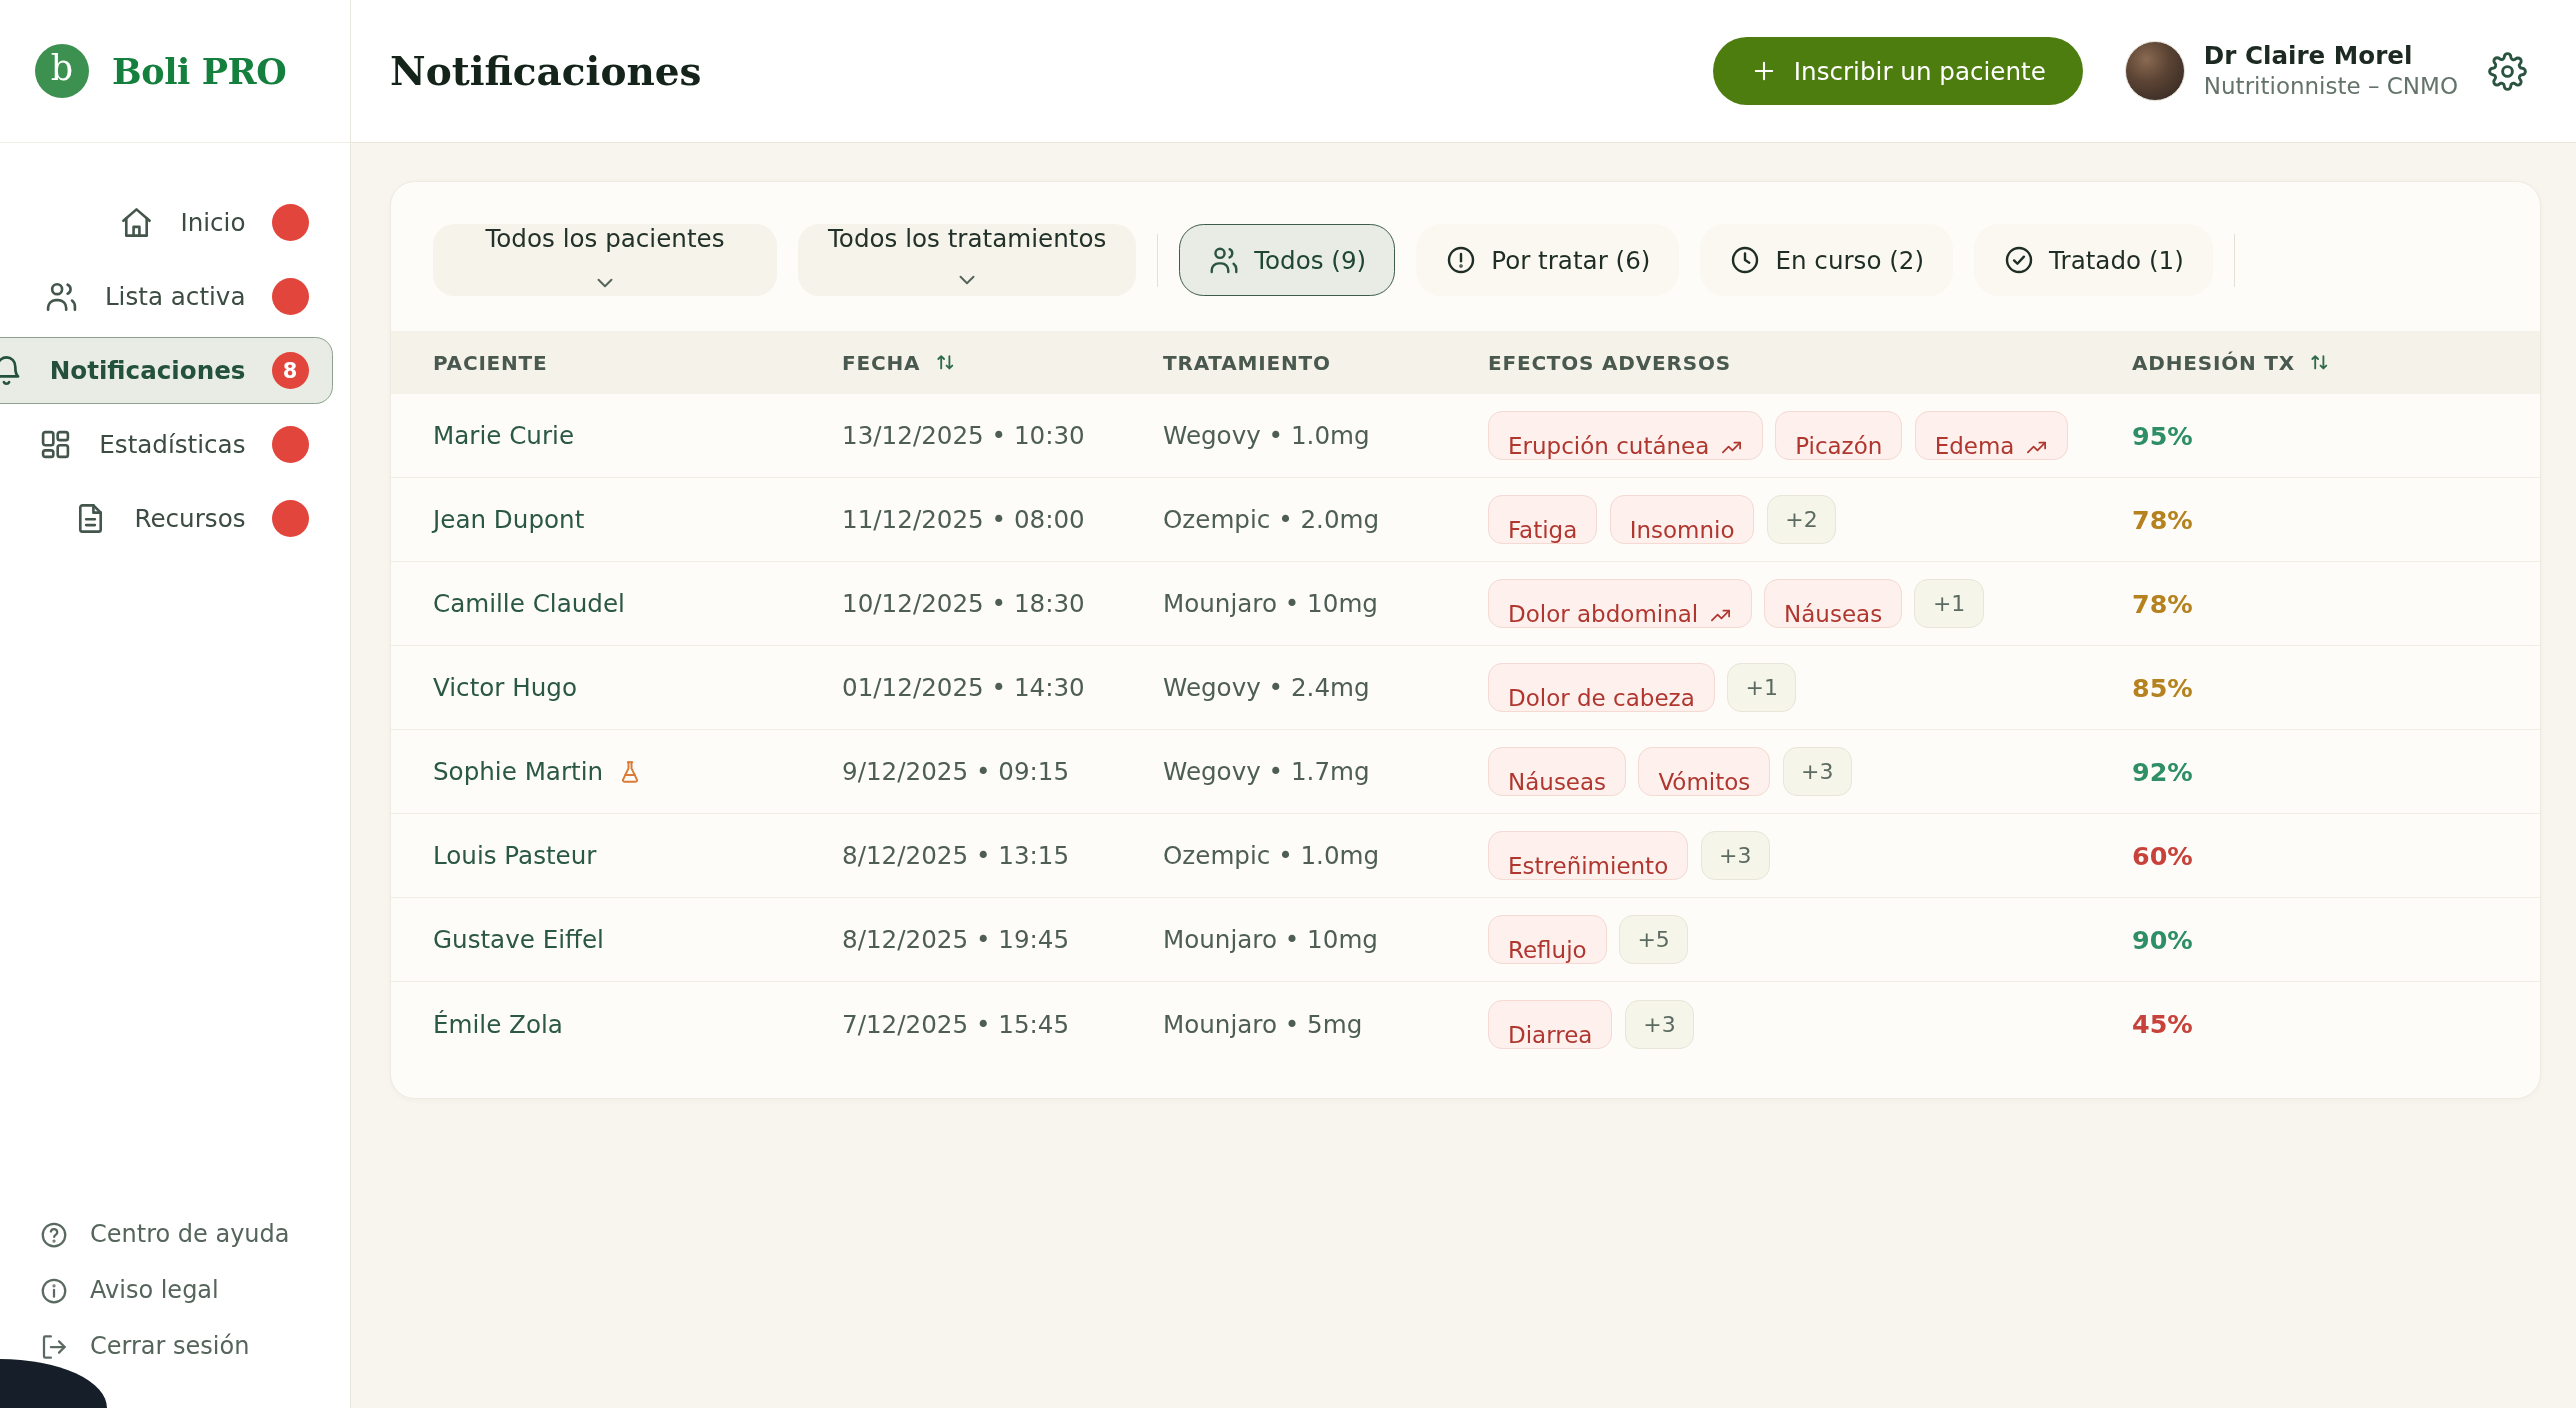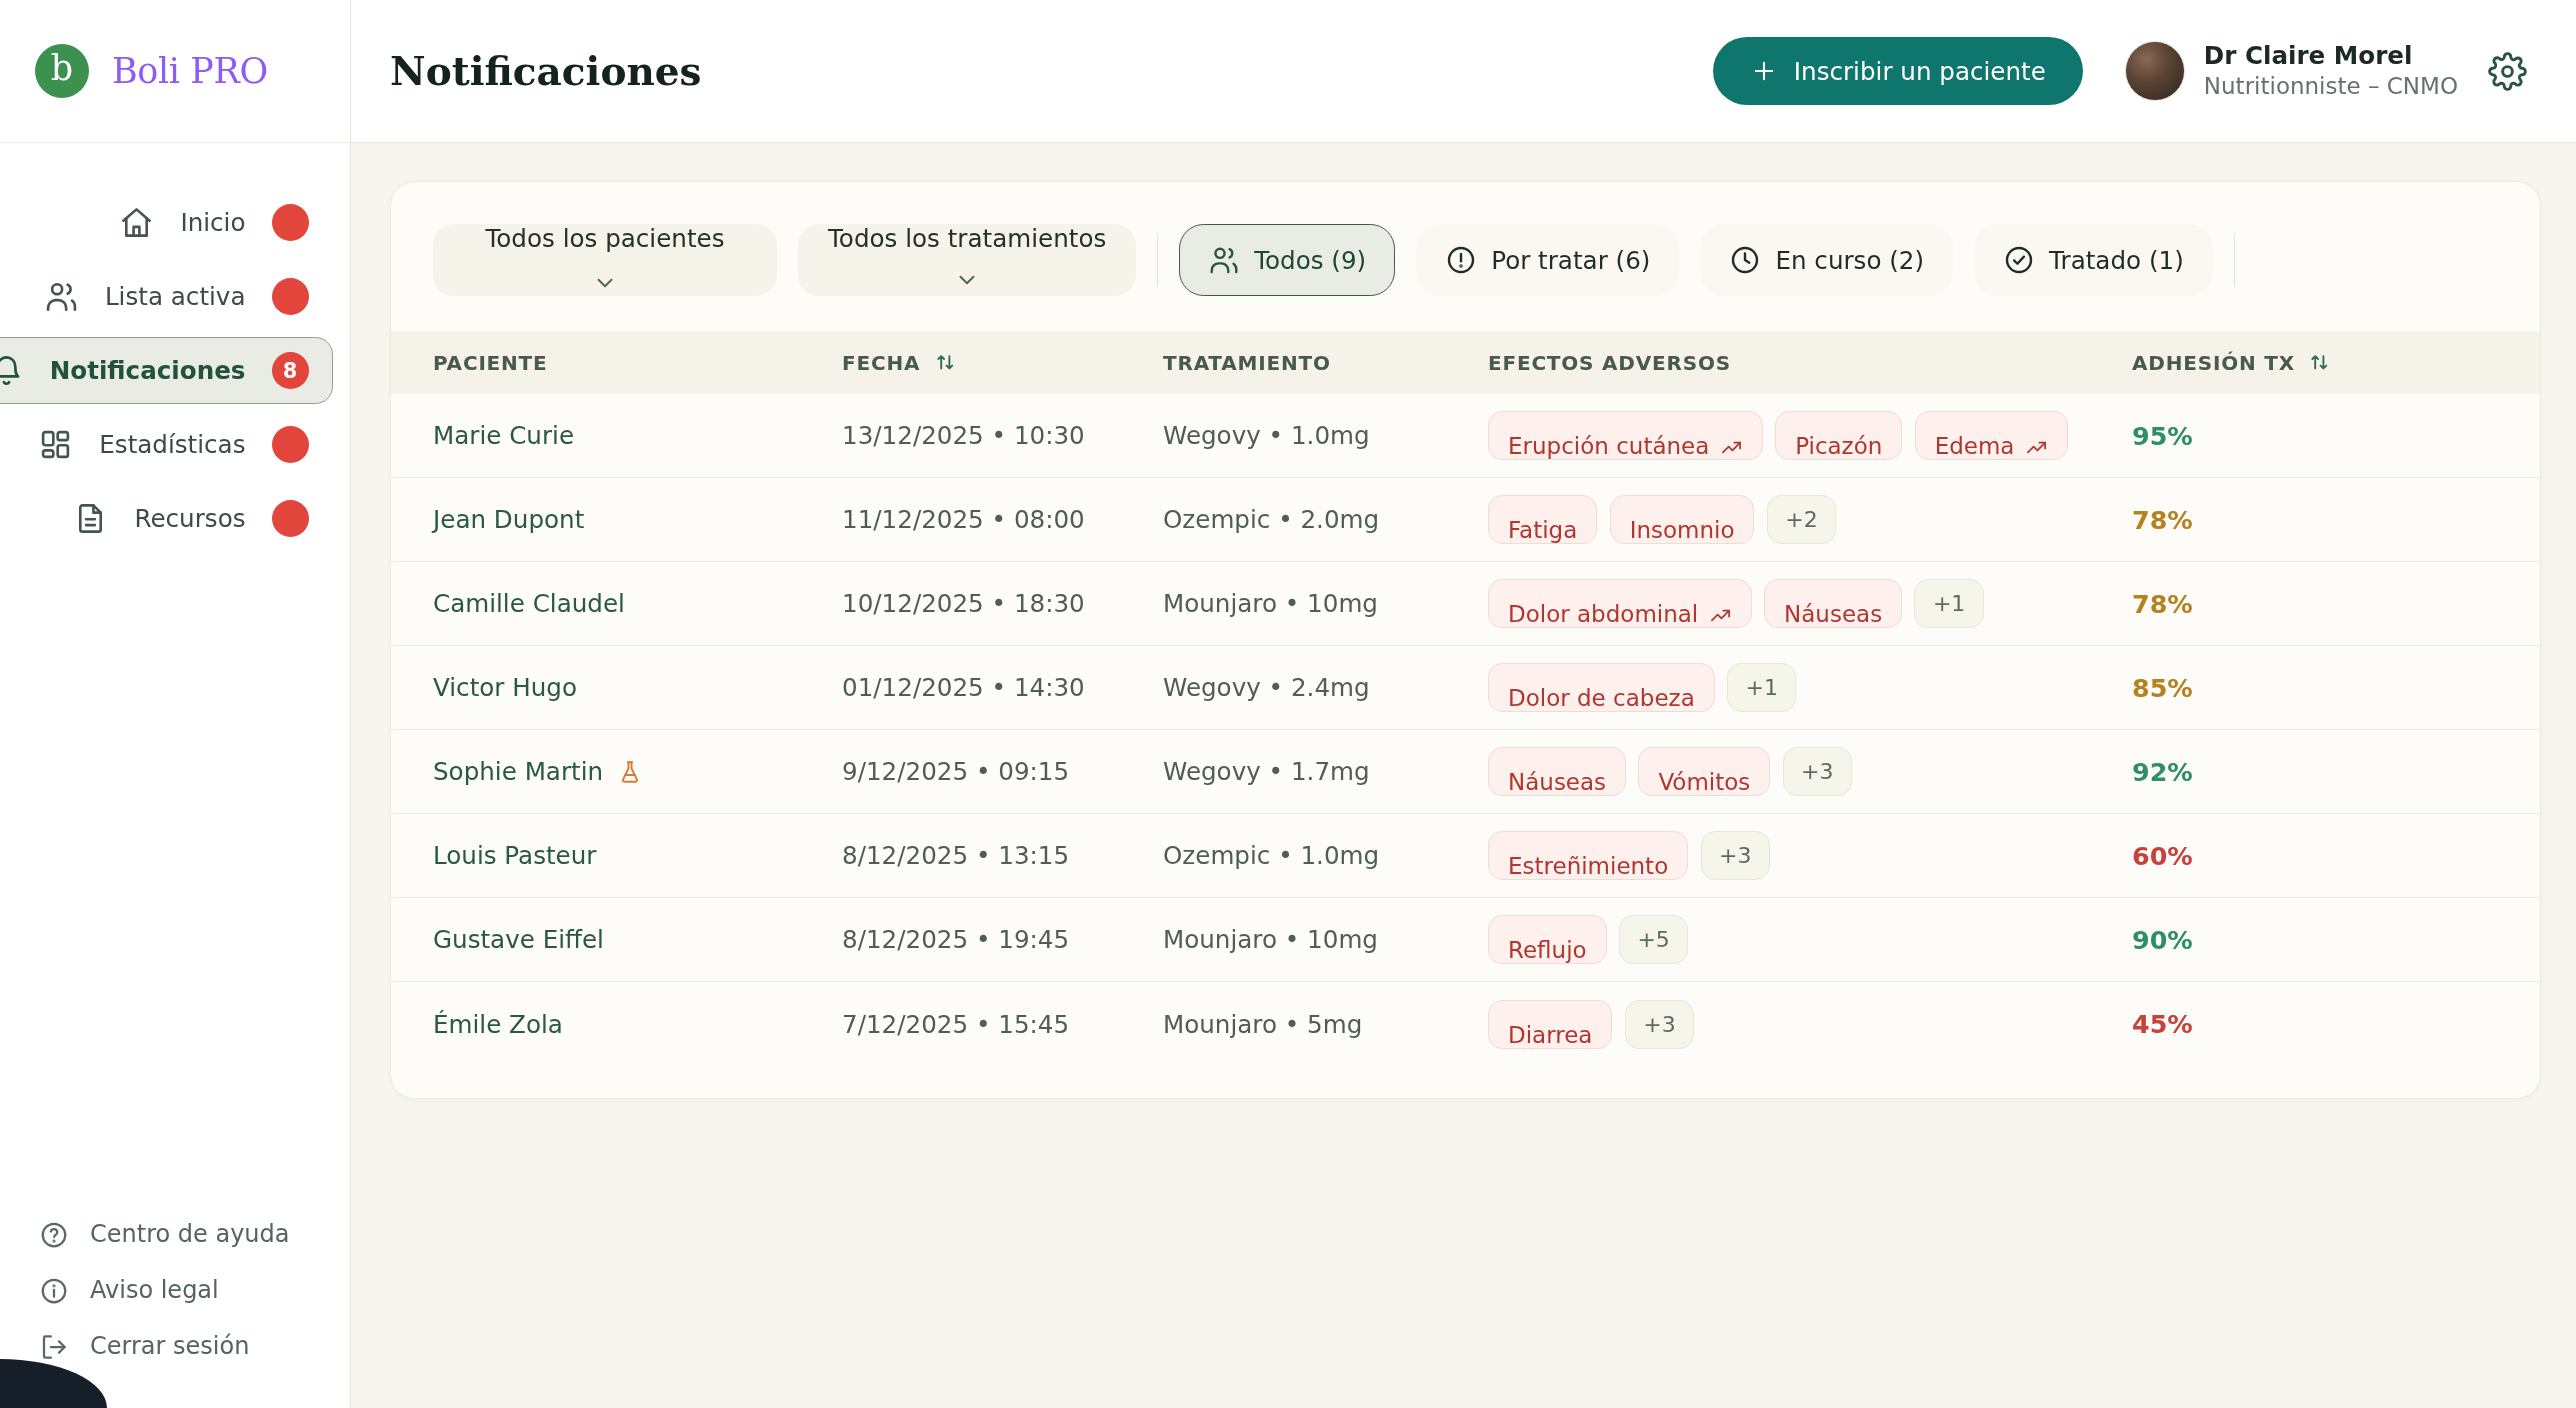--- a/index.html
+++ b/index.html
@@ -21,21 +21,21 @@
     padding:0 35px; border-bottom:0.9px solid #efede4;
   }
   .logo-mark {
     width:54px; height:54px; border-radius:50%; background:#3d9150;
     color:#ffffff; display:flex; align-items:center; justify-content:center;
     font-family:"DejaVu Serif","Liberation Serif",serif;
     font-size:35px; padding-bottom:5.3px;
   }
   .logo-name {
     font-family:"DejaVu Serif","Liberation Serif",serif;
-    font-weight:normal; font-size:35px; color:#8b5cf6; letter-spacing:-0.4px;
+    font-weight:bold; font-size:35px; color:#15803d; letter-spacing:-0.4px;
   }
   .nav { margin-top:46px; display:flex; flex-direction:column; gap:7px; padding:0 17.5px;align-items:flex-end; }
   .nav-item {
     height:67px; border-radius:17.5px; display:flex; align-items:center; gap:26px;
     padding:0 23px; color:#3c4c43; font-size:24.6px; font-weight:500;
     border:1.8px solid transparent; cursor:pointer;
   }
   .nav-item .nav-icon { width:35px; height:35px; flex:0 0 35px; color:#44564c; }
   .nav-item.active {
     background:#e8ece4; border-color:#8ba18e; color:#24513c; font-weight:600;
@@ -56,21 +56,21 @@
   .main { flex:1; display:flex; flex-direction:column; height:100%; }
   .topbar {
     height:143px; min-height:143px; background:#ffffff; border-bottom:0.9px solid #e9e6dc;
     display:flex; align-items:center; padding:0 49px 0 39px;
   }
   .page-title {
     font-family:"DejaVu Serif","Liberation Serif",serif;
     font-weight:bold; font-size:39px; color:#15241b; flex:1;
   }
   .enroll-btn {
-    height:68px; border:none; border-radius:37px; background:#0f766e; color:#ffffff;
+    height:68px; border:none; border-radius:37px; background:#4d7c0f; color:#ffffff;
     display:flex; align-items:center; gap:16px; padding:0 37px;
     font-family:inherit; font-size:24.6px; font-weight:500; cursor:pointer;
   }
   .enroll-btn .plus-ic { width:28px; height:28px; }
   .profile { display:flex; align-items:center; gap:19px; margin-left:42px; cursor:pointer; }
   .avatar {
     width:60px; height:60px; border-radius:50%;
     background:radial-gradient(circle at 35% 30%, #8a6a52 0%, #5c4434 40%, #2d2420 100%);
     border:0.9px solid #e0ddd2;
   }

